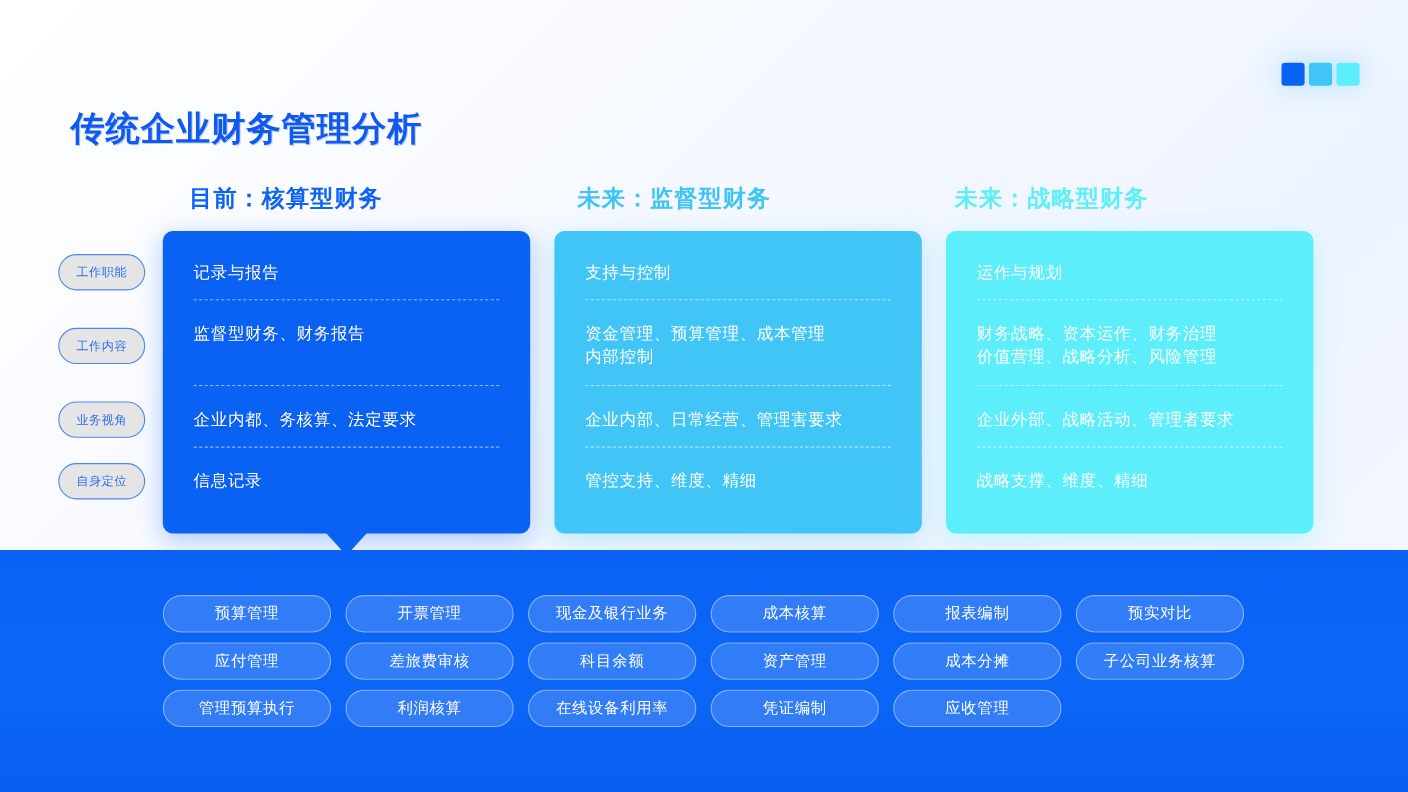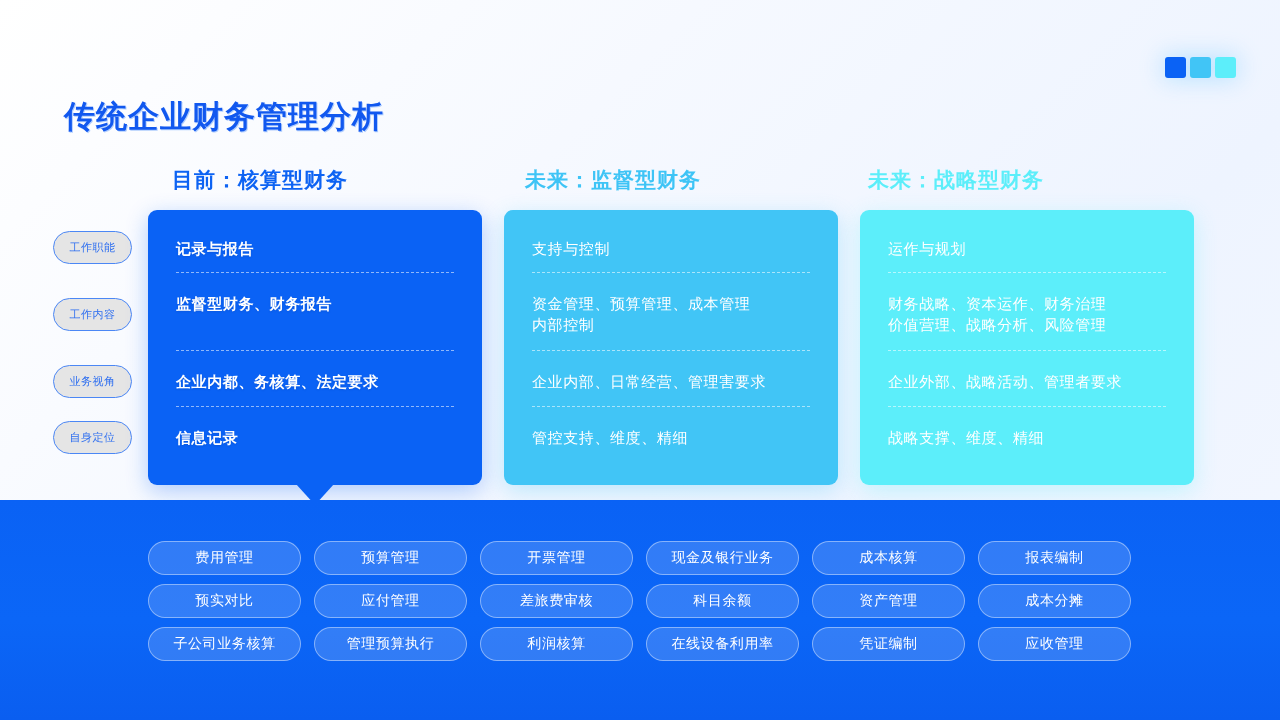--- a/index.html
+++ b/index.html
@@ -84,21 +84,21 @@
 
   .row {
     position: absolute;
     left: 0; right: 0;
     color: #ffffff;
     font-size: 15px;
     line-height: 21px;
     letter-spacing: .6px;
     white-space: pre-line;
   }
-  .card.c1 .row { text-shadow: 0 1px 2px rgba(0,40,120,.18); font-weight: bold; }
+  .card.c1 .row { text-shadow: 0 1px 2px rgba(0,40,120,.18); }
 
   
   .row.r0 { top: 28px; }
   .row.r1 { top: 83px; }
   .row.r2 { top: 161px; }
   .row.r3 { top: 217px; }
 
   .divider {
     position: absolute;
     left: 0; right: 0;
@@ -204,21 +204,20 @@
 价值营理、战略分析、风险管理</div>
     <div class="divider d1"></div>
     <div class="row r2">企业外部、战略活动、管理者要求</div>
     <div class="divider d2"></div>
     <div class="row r3">战略支撑、维度、精细</div>
   </div>
 </div>
 
 <div class="bottom-panel">
   <div class="tag-grid">
-    <div class="tag">费用管理</div>
     <div class="tag">预算管理</div>
     <div class="tag">开票管理</div>
     <div class="tag">现金及银行业务</div>
     <div class="tag">成本核算</div>
     <div class="tag">报表编制</div>
     <div class="tag">预实对比</div>
     <div class="tag">应付管理</div>
     <div class="tag">差旅费审核</div>
     <div class="tag">科目余额</div>
     <div class="tag">资产管理</div>

